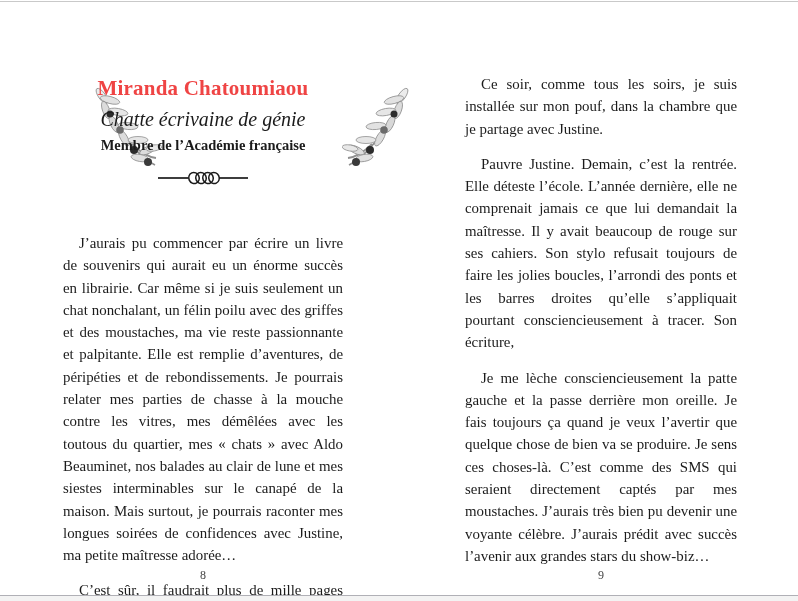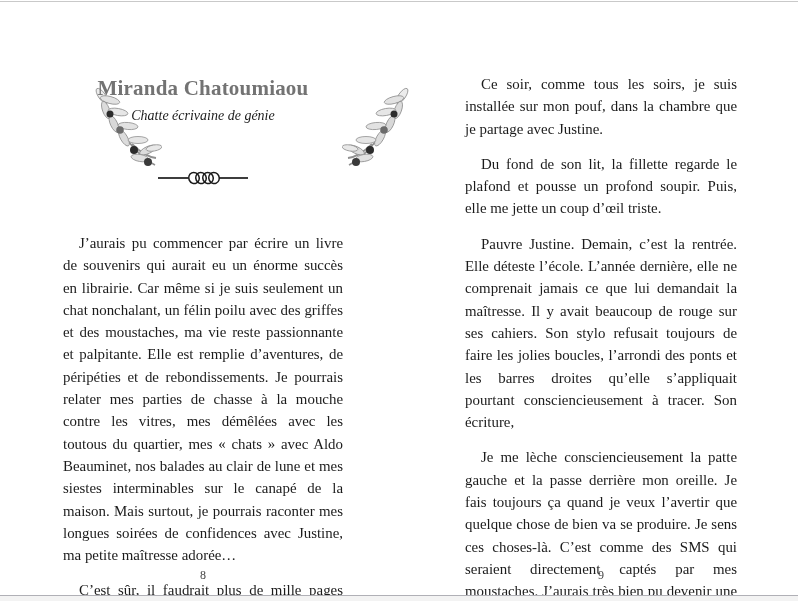--- a/index.html
+++ b/index.html
@@ -15,25 +15,25 @@
   .edge-bottom { position:absolute; top:595px; left:0; width:798px; height:1px; background:#b0b0b6; }
   .below-strip { position:absolute; top:596px; left:0; width:798px; height:5px; background:#f3f3f3; }
 
   .page { position:absolute; top:0; height:601px; }
   .page-left  { left:50px; width:306px; }
   .page-right { left:452px; width:298px; }
 
   .author-name {
     position:absolute; top:76px; left:0; width:100%;
     text-align:center; font-size:21px; font-weight:bold;
-    letter-spacing:0.2px; color:#737373;
+    letter-spacing:0.2px; color:#ef4444;
   }
   .author-role {
     position:absolute; top:108px; left:0; width:100%;
-    text-align:center; font-style:italic; font-size:14px;
+    text-align:center; font-style:italic; font-size:20px;
   }
   .author-affil {
     position:absolute; top:137px; left:0; width:100%;
     text-align:center; font-weight:bold; font-size:14.5px;
   }
   .branch { position:absolute; width:76px; height:88px; top:84px; }
   .branch-left  { left:36px; transform:scaleX(-1); }
   .branch-right { left:292px; }
   .divider { position:absolute; top:171px; left:107px; width:92px; height:14px; }
 
@@ -101,20 +101,21 @@
       <ellipse cx="8" cy="64" rx="8" ry="3" fill="#e8e8e8" transform="rotate(10 8 64)"></ellipse>
     </g>
     <circle cx="28" cy="66" r="4" fill="#2c2c2c"></circle>
     <circle cx="42" cy="46" r="3.8" fill="#6b6b6b"></circle>
     <circle cx="52" cy="30" r="3.5" fill="#2c2c2c"></circle>
     <circle cx="14" cy="78" r="4" fill="#3a3a3a"></circle>
   </svg>
 
   <div class="author-name">Miranda Chatoumiaou</div>
   <div class="author-role">Chatte écrivaine de génie</div>
+  <div class="author-affil">Membre de l’Académie française</div>
 
   <svg class="divider" viewBox="0 0 92 14">
     <g fill="none" stroke="#1a1a1a">
       <path d="M1 7 H31" stroke-width="1.7"></path>
       <path d="M62 7 H91" stroke-width="1.7"></path>
       <ellipse cx="37" cy="7" rx="5.2" ry="5.6" stroke-width="1.5" transform="rotate(-24 37 7)"></ellipse>
       <ellipse cx="44" cy="7" rx="5.2" ry="5.6" stroke-width="1.5" transform="rotate(-24 44 7)"></ellipse>
       <ellipse cx="51" cy="7" rx="5.2" ry="5.6" stroke-width="1.5" transform="rotate(-24 51 7)"></ellipse>
       <ellipse cx="57" cy="7" rx="5.2" ry="5.6" stroke-width="1.5" transform="rotate(-24 57 7)"></ellipse>
     </g>
@@ -124,21 +125,20 @@
     <p>J’aurais pu commencer par écrire un livre de sou­venirs qui aurait eu un énorme succès en librairie. Car même si je suis seulement un chat nonchalant, un félin poilu avec des griffes et des moustaches, ma vie reste passionnante et palpitante. Elle est remplie d’aventures, de péripéties et de rebondissements. Je pourrais relater mes parties de chasse à la mouche contre les vitres, mes démêlées avec les toutous du quartier, mes « chats » avec Aldo Beauminet, nos balades au clair de lune et mes siestes interminables sur le canapé de la maison. Mais surtout, je pourrais raconter mes longues soirées de confidences avec Justine, ma petite maîtresse adorée…</p>
     <p>C’est sûr, il faudrait plus de mille pages pour écrire toute ma vie.</p>
   </div>
 
   <div class="pagenum">8</div>
 </div>
 
 <div class="page page-right">
   <div class="body-text body-right">
     <p>Ce soir, comme tous les soirs, je suis installée sur mon pouf, dans la chambre que je partage avec Justine.</p>
-    <p>Du fond de son lit, la fillette regarde le plafond et pousse un profond soupir. Puis, elle me jette un coup d’œil triste.</p>
     <p>Pauvre Justine. Demain, c’est la rentrée. Elle dé­teste l’école. L’année dernière, elle ne comprenait jamais ce que lui demandait la maîtresse. Il y avait beaucoup de rouge sur ses cahiers. Son stylo refu­sait toujours de faire les jolies boucles, l’arrondi des ponts et les barres droites qu’elle s’appliquait pourtant consciencieusement à tracer. Son écriture,</p>
     <p>Je me lèche consciencieusement la patte gauche et la passe derrière mon oreille. Je fais toujours ça quand je veux l’avertir que quelque chose de bien va se produire. Je sens ces choses-là. C’est comme des SMS qui seraient directement captés par mes moustaches. J’aurais très bien pu devenir une voyante célèbre. J’aurais prédit avec succès l’ave­nir aux grandes stars du show-biz…</p>
   </div>
 
   <div class="pagenum">9</div>
 </div>
 
 <div class="edge-bottom"></div>
 <div class="below-strip"></div>
 

